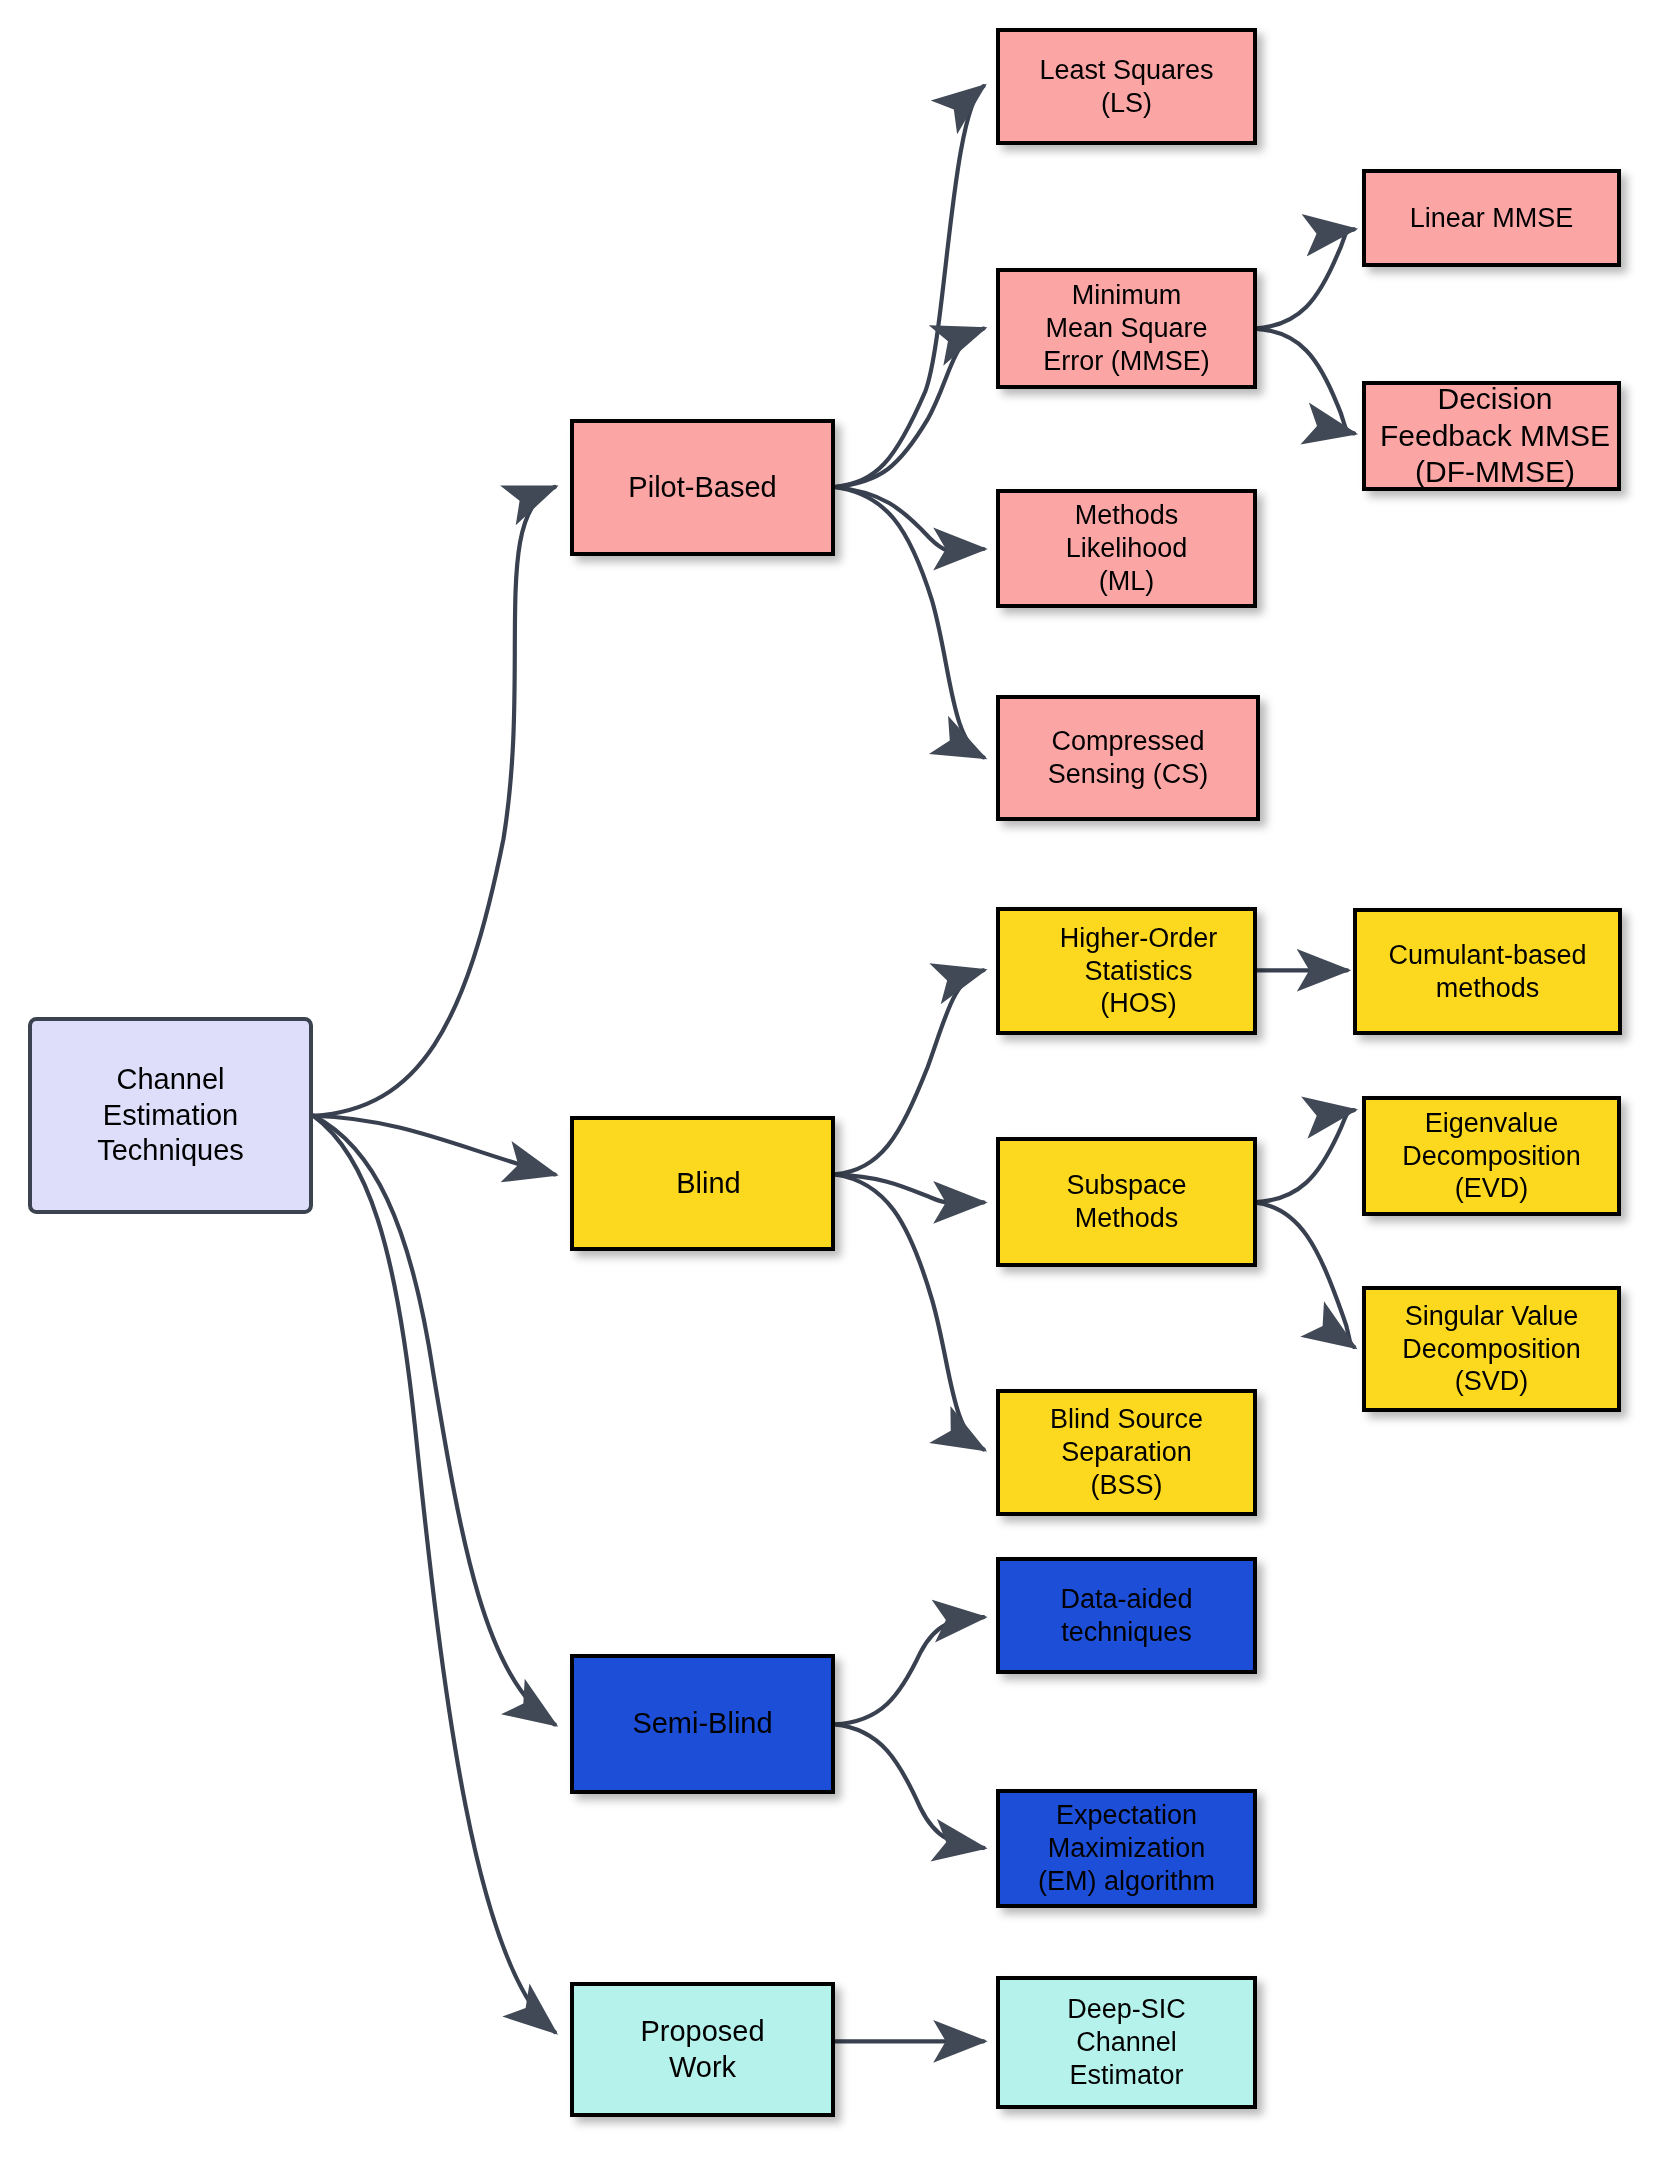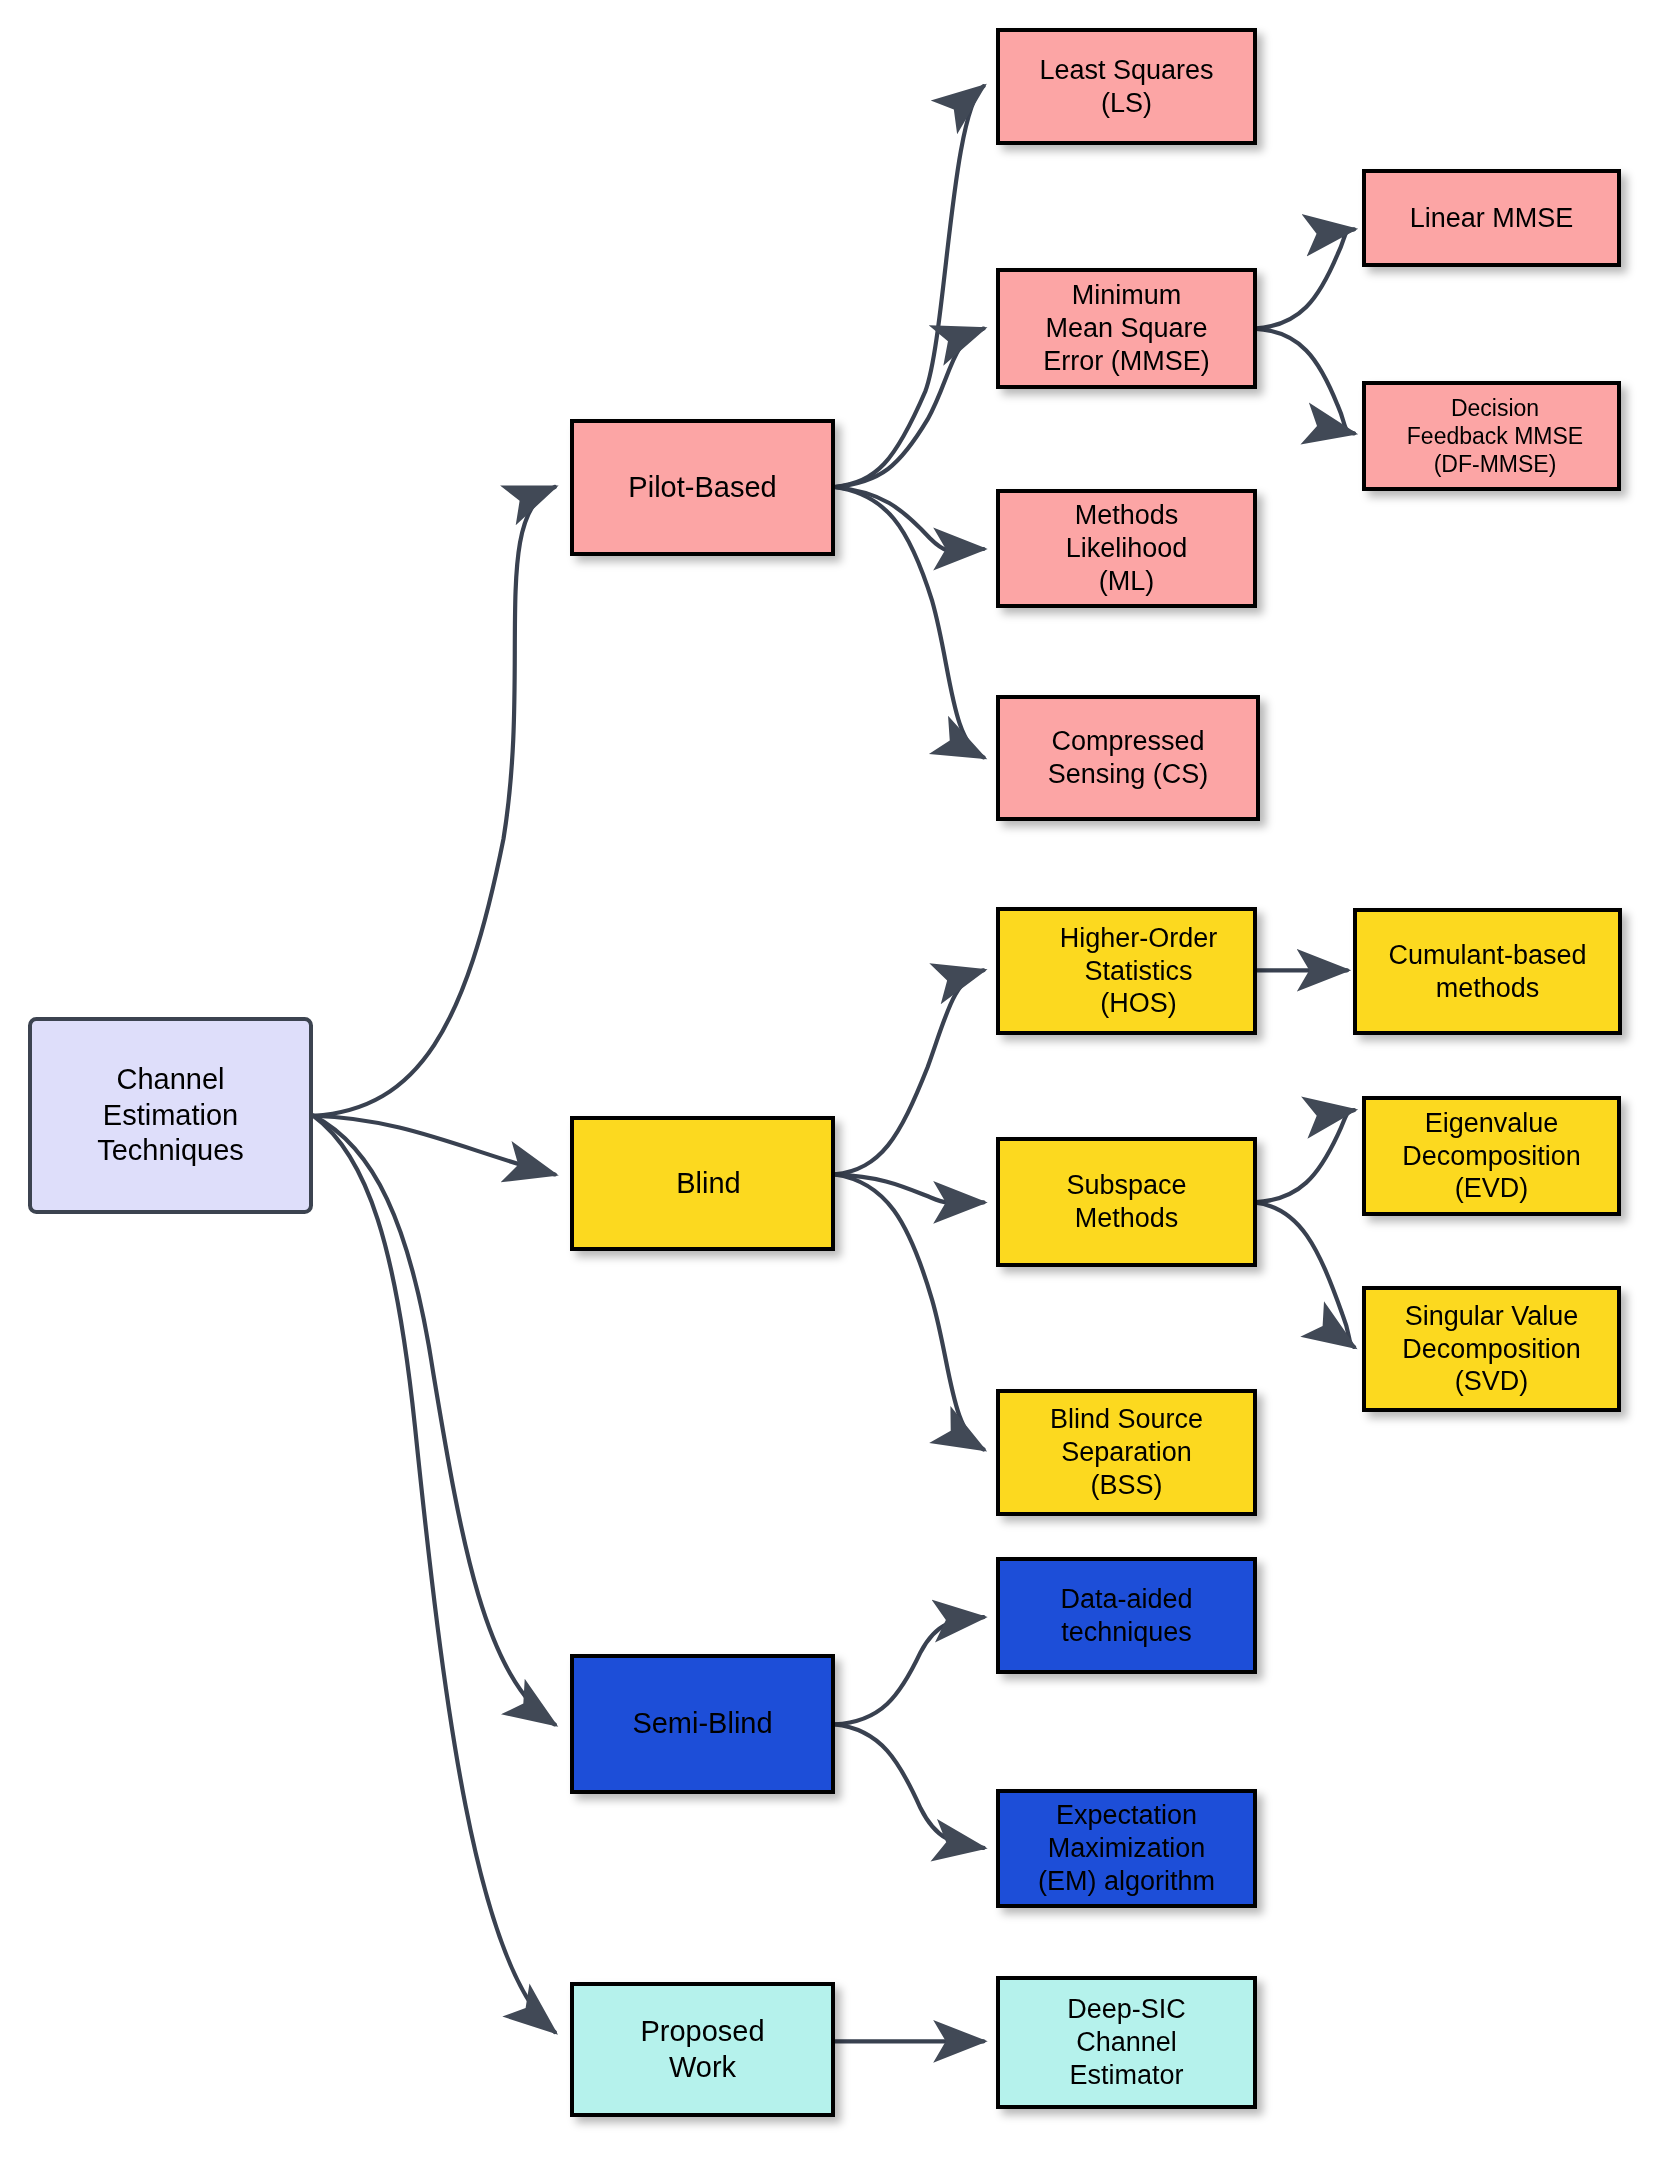--- a/index.html
+++ b/index.html
@@ -8,21 +8,21 @@
   svg.edges{position:absolute;left:0;top:0;width:1679px;height:2183px;overflow:visible;}
   .node{position:absolute;box-sizing:border-box;display:flex;align-items:center;justify-content:center;text-align:center;color:#000000;line-height:1.22;white-space:pre-line;}
   .node.sq{border:4.2px solid #000000;box-shadow:6px 6px 8.4px rgba(0,0,0,0.28);}
   .node.root{border:4.2px solid #3c4350;border-radius:8.4px;background:#dedefa;box-shadow:0 0 0 rgba(0,0,0,0);}
   .fill-green{background:#fca5a5;}
   .fill-yellow{background:#fcd91f;}
   .fill-orange{background:#1d4ed8;}
   .fill-cyan{background:#b5f2ec;}
   .t-lg{font-size:29px;}
   .t-md{font-size:27px;}
-  .t-sm{font-size:23px;padding-left:7px;}
+  .t-sm{font-size:30px;padding-left:7px;}
   .edge{fill:none;stroke:#394150;stroke-width:9;stroke-linecap:round;}
   .arrowhead{fill:#414956;}
 </style>
 </head>
 <body>
 
 <div id="diagram">
 
   <svg class="edges" viewBox="0 0 3602 4684">
     <defs>

